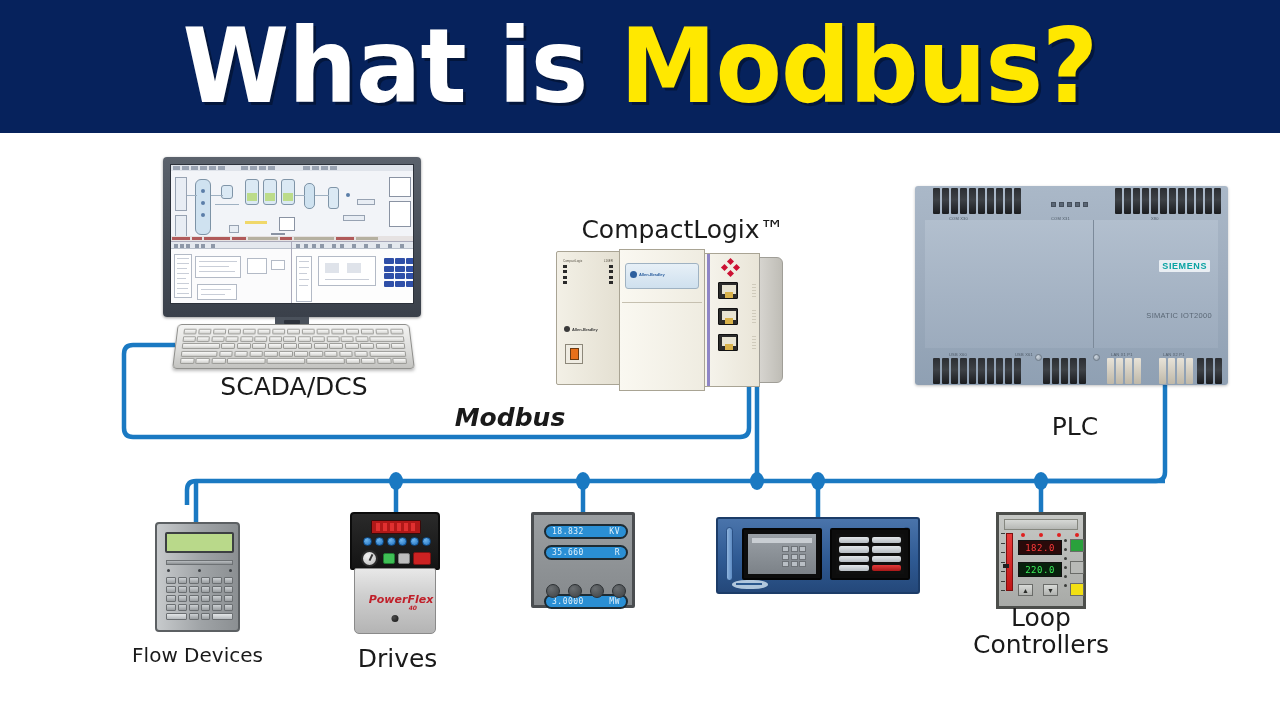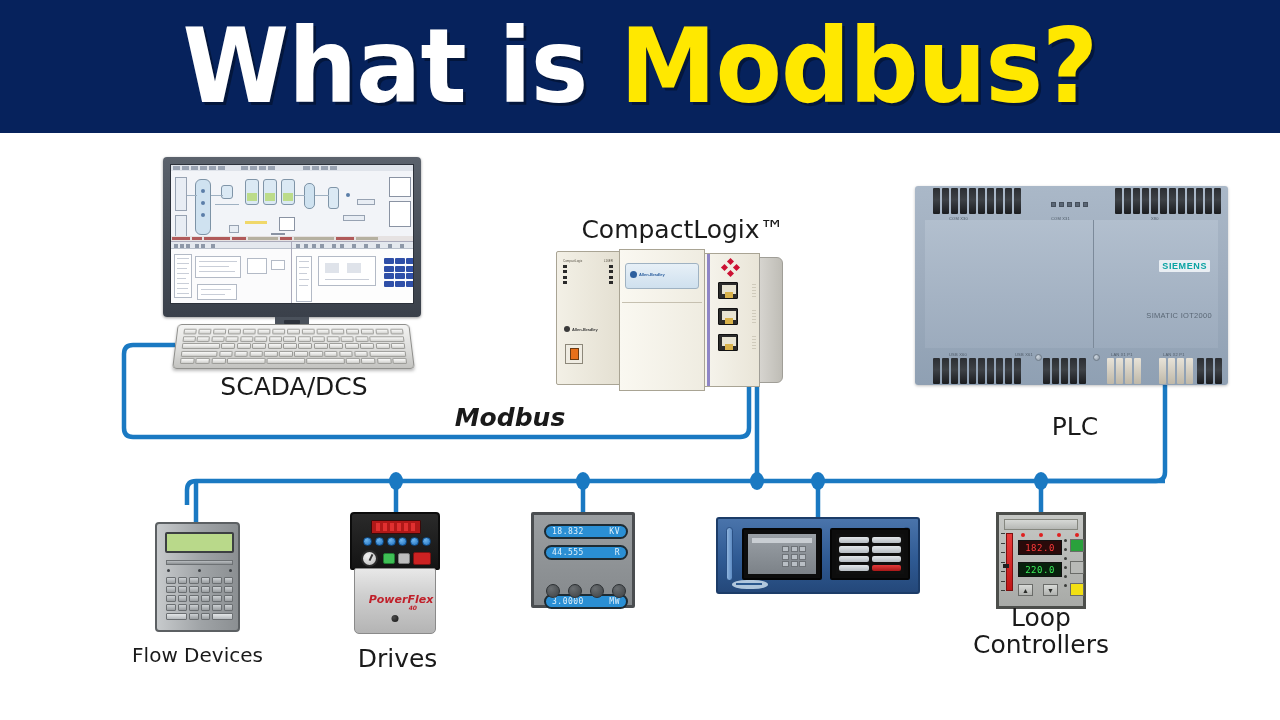--- a/index.html
+++ b/index.html
@@ -694,21 +694,21 @@
     </div>
   </div>
   <div class="lbl" style="left:330px; top:645px; width:135px; font-size:25px;">Drives</div>
 
   <div class="pmeter">
     <div class="pm-row" style="top:9px;">
       <span>18.832</span>
       <span>KV</span>
     </div>
     <div class="pm-row" style="top:30px;">
-      <span>44.555</span>
+      <span>35.660</span>
       <span>R</span>
     </div>
     <div class="pm-row" style="top:51px;margin-top:28px;">
       <span>3.0000</span>
       <span>MW</span>
     </div>
     <div class="pm-btns">
         <i></i>
         <i></i>
         <i></i>

